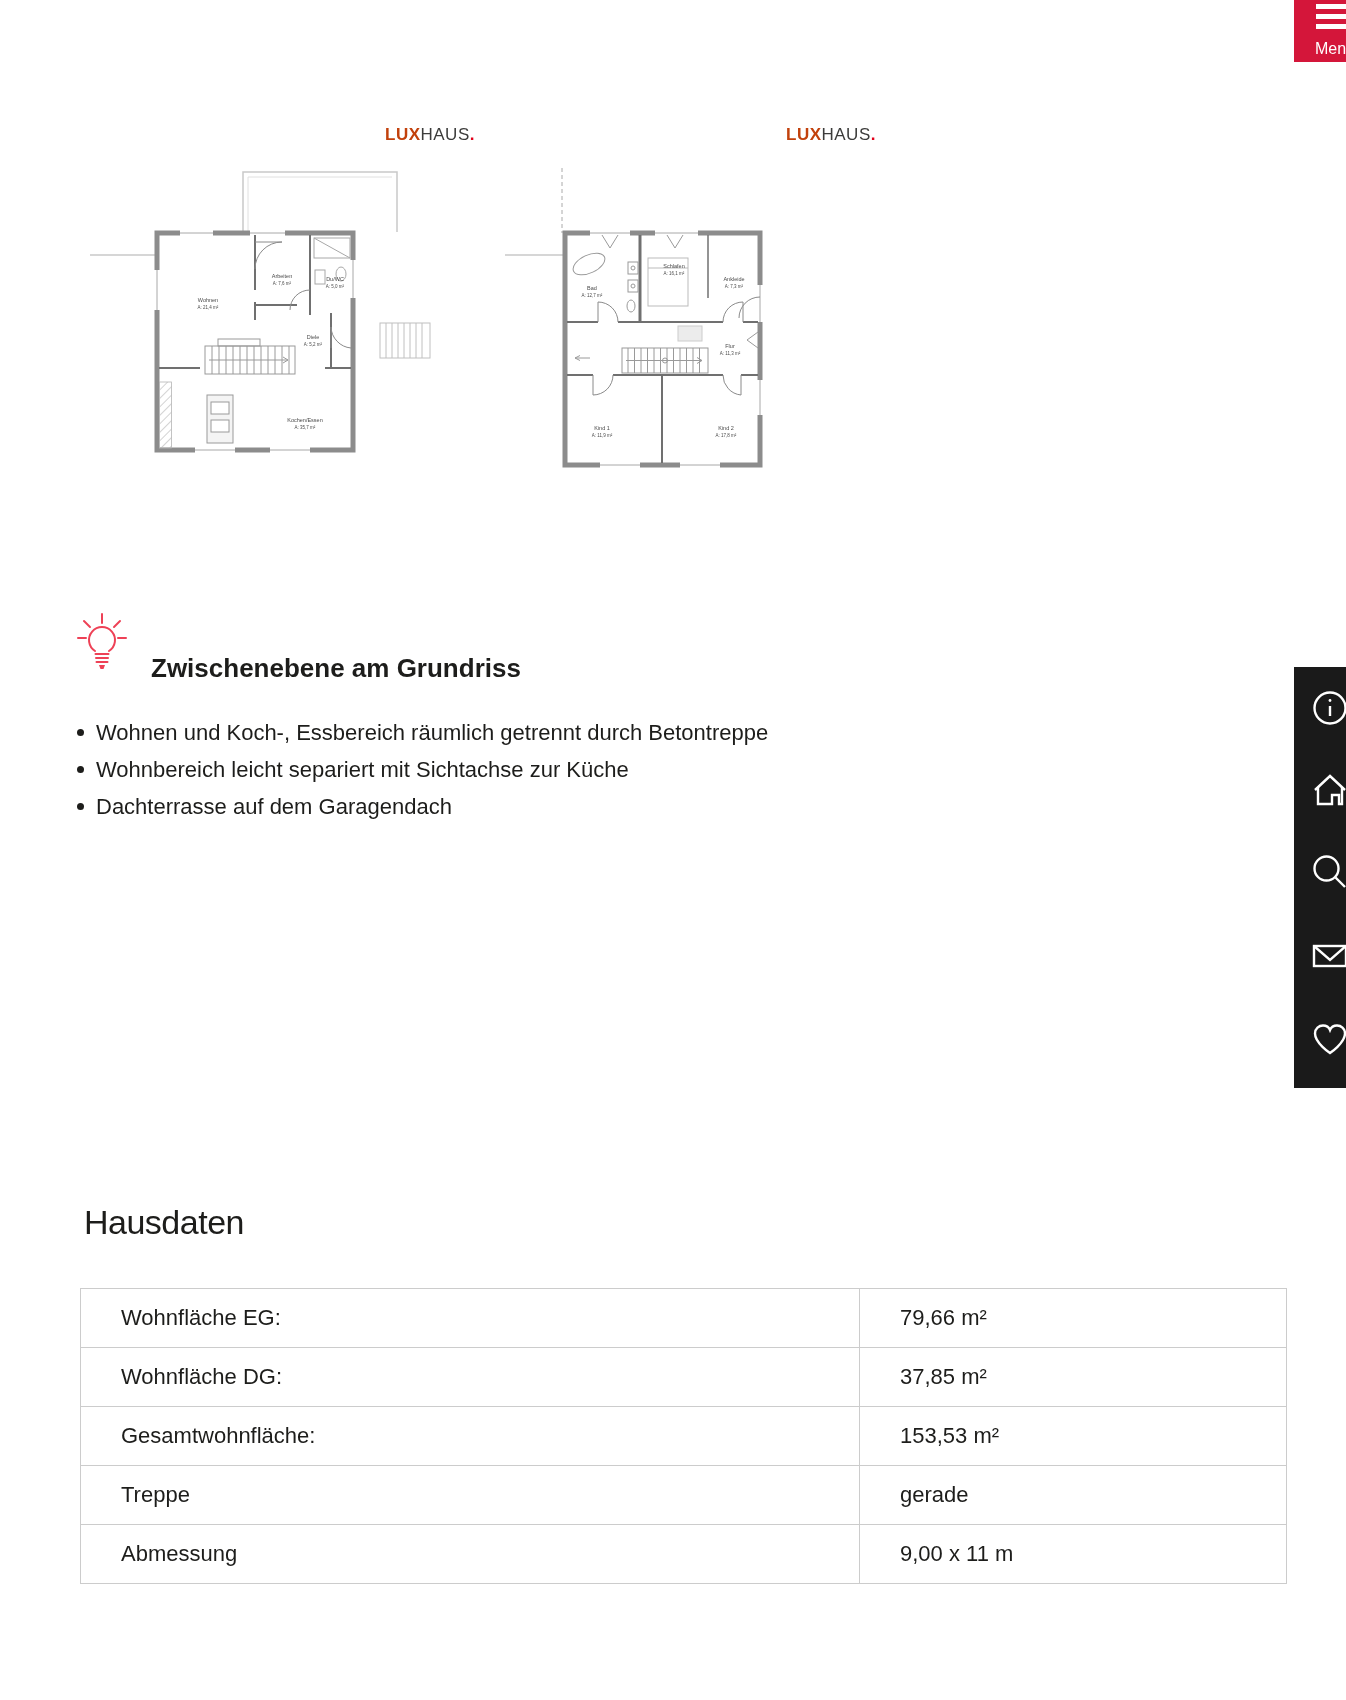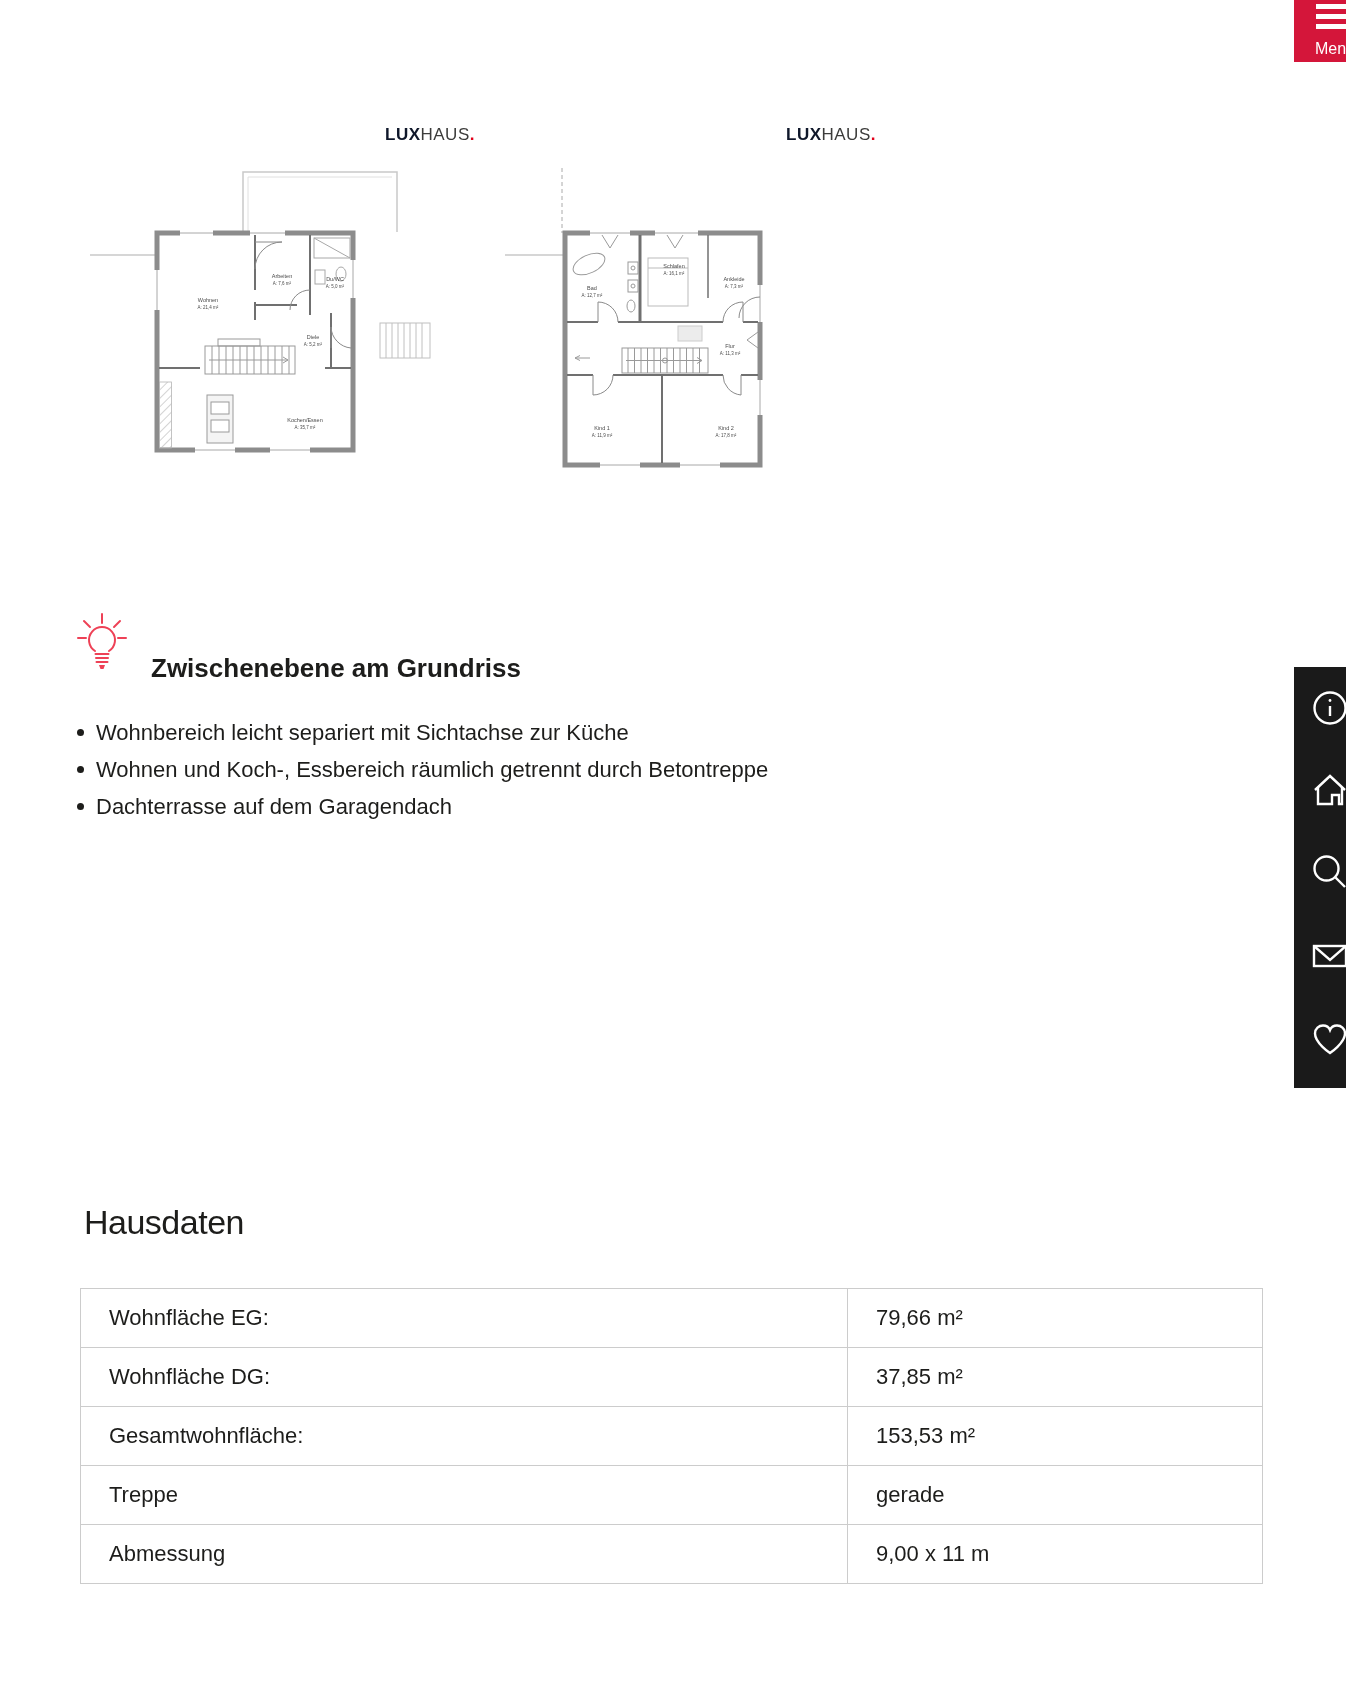--- a/index.html
+++ b/index.html
@@ -13,21 +13,21 @@
     position:absolute;left:1294px;top:0;width:120px;height:62px;
     background:#d4163a;cursor:pointer;
   }
   .menu-btn .bars{position:absolute;left:22px;top:4px;}
   .menu-btn .bars span{display:block;width:36px;height:5px;background:#fff;margin-bottom:5px;}
   .menu-btn .menu-label{
     position:absolute;left:21px;top:41px;color:#fff;font-size:16px;line-height:16px;
   }
   
   .brand-logo{position:absolute;top:125px;font-size:17px;letter-spacing:.5px;white-space:nowrap;}
-  .brand-logo .lux{font-weight:800;color:#0f172a;}
+  .brand-logo .lux{font-weight:800;color:#c2410c;}
   .brand-logo .haus{font-weight:400;color:#3c3c3b;}
   .brand-logo .dot{font-weight:800;color:#e2001a;}
   .plan{position:absolute;}
   .plan text{fill:#4a4a4a;font-family:"Liberation Sans",sans-serif;}
   .room-name{font-size:5.5px;}
   .room-area{font-size:4.5px;}
   
   .bulb{position:absolute;left:76px;top:610px;}
   .features-heading{
     position:absolute;left:151px;top:631px;font-size:26px;font-weight:700;color:#1d1d1b;
@@ -50,21 +50,21 @@
   .hausdaten-heading{
     position:absolute;left:84px;top:1180px;font-size:34px;font-weight:300;
     letter-spacing:-.5px;color:#1d1d1b;
   }
   table.hausdaten{
     position:absolute;left:80px;top:1288px;width:1124px;
     border-collapse:collapse;table-layout:fixed;
   }
   table.hausdaten td{
     border:1px solid #cccccc;height:58px;font-size:22px;color:#1d1d1b;
-    padding:0 0 0 28px;vertical-align:middle;
+    padding:0 0 0 40px;vertical-align:middle;
   }
   td.c1{width:738px;}
   td.c2{width:386px;}
 </style>
 </head>
 <body>
 
 <div class="menu-btn">
   <div class="bars">
     <span></span>
@@ -298,22 +298,22 @@
   <line x1="2" y1="28" x2="10" y2="28"></line>
   <line x1="50" y1="28" x2="42" y2="28"></line>
   <path d="M19 41 A13 13 0 1 1 33 41"></path>
   <line x1="19.5" y1="44" x2="32.5" y2="44"></line>
   <line x1="20" y1="48" x2="32" y2="48"></line>
   <line x1="20.5" y1="52" x2="31.5" y2="52"></line>
   <path d="M23 55 L29 55 L27.5 59 L24.5 59 Z" fill="#ee4156" stroke="none"></path>
 </svg>
 <h2 class="features-heading">Zwischenebene am Grundriss</h2>
 <ul class="features-list">
+  <li>Wohnen und Koch-, Essbereich räumlich getrennt durch Betontreppe</li>
   <li>Wohnbereich leicht separiert mit Sichtachse zur Küche</li>
-  <li>Wohnen und Koch-, Essbereich räumlich getrennt durch Betontreppe</li>
   <li>Dachterrasse auf dem Garagendach</li>
 </ul>
 
 <div class="side-toolbar">
   <svg style="top:22px;" width="38" height="38" viewBox="0 0 38 38" fill="none" stroke="#ffffff" stroke-width="2.4">
     <circle cx="19" cy="19" r="15.5"></circle>
     <line x1="19" y1="17" x2="19" y2="27"></line>
     <circle cx="19" cy="11.5" r="1.4" fill="#ffffff" stroke="none"></circle>
   </svg>
   <svg style="top:104px;" width="38" height="38" viewBox="0 0 38 38" fill="none" stroke="#ffffff" stroke-width="2.4">

